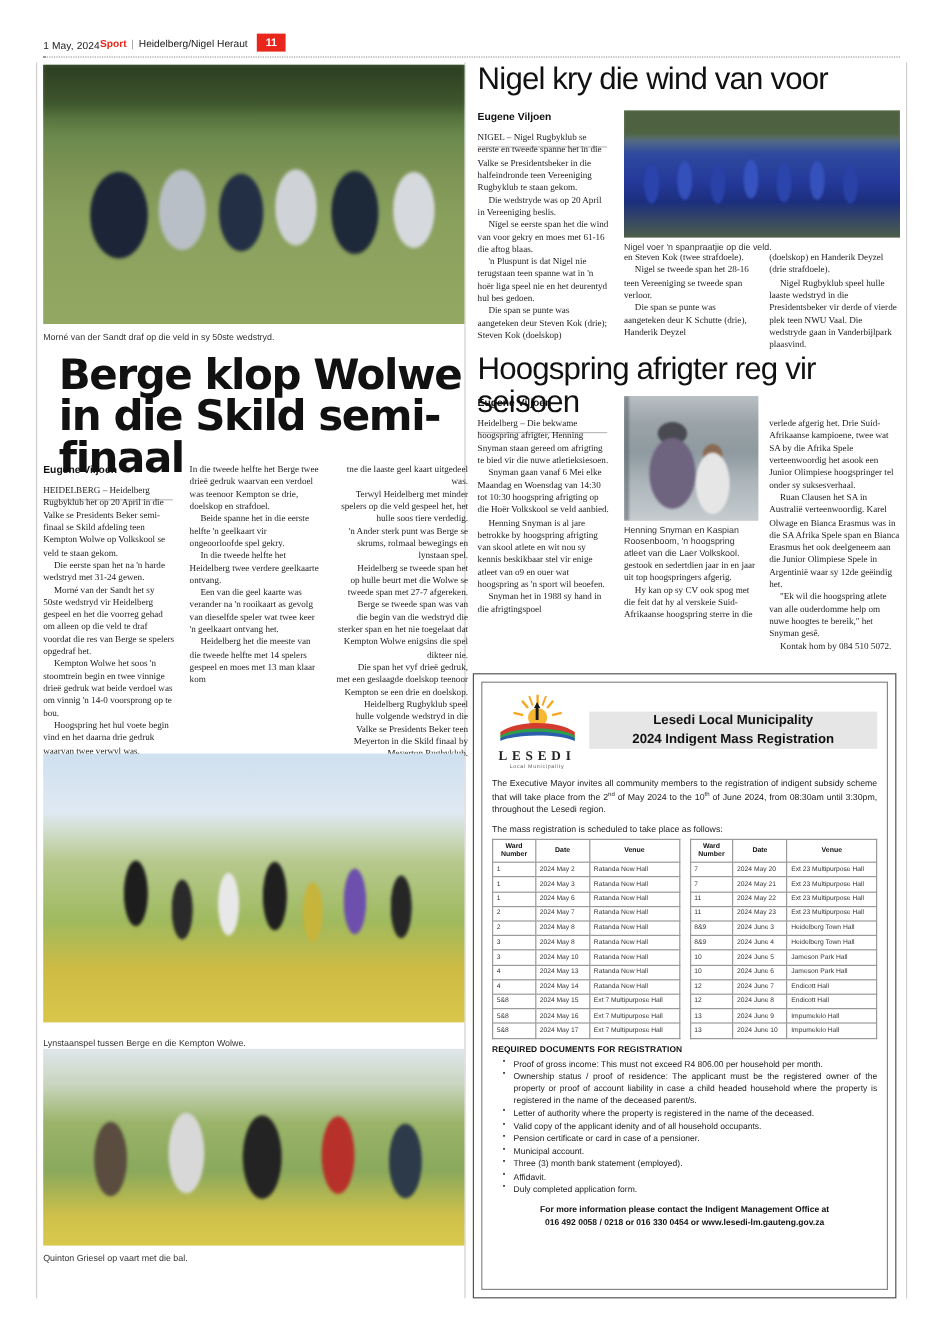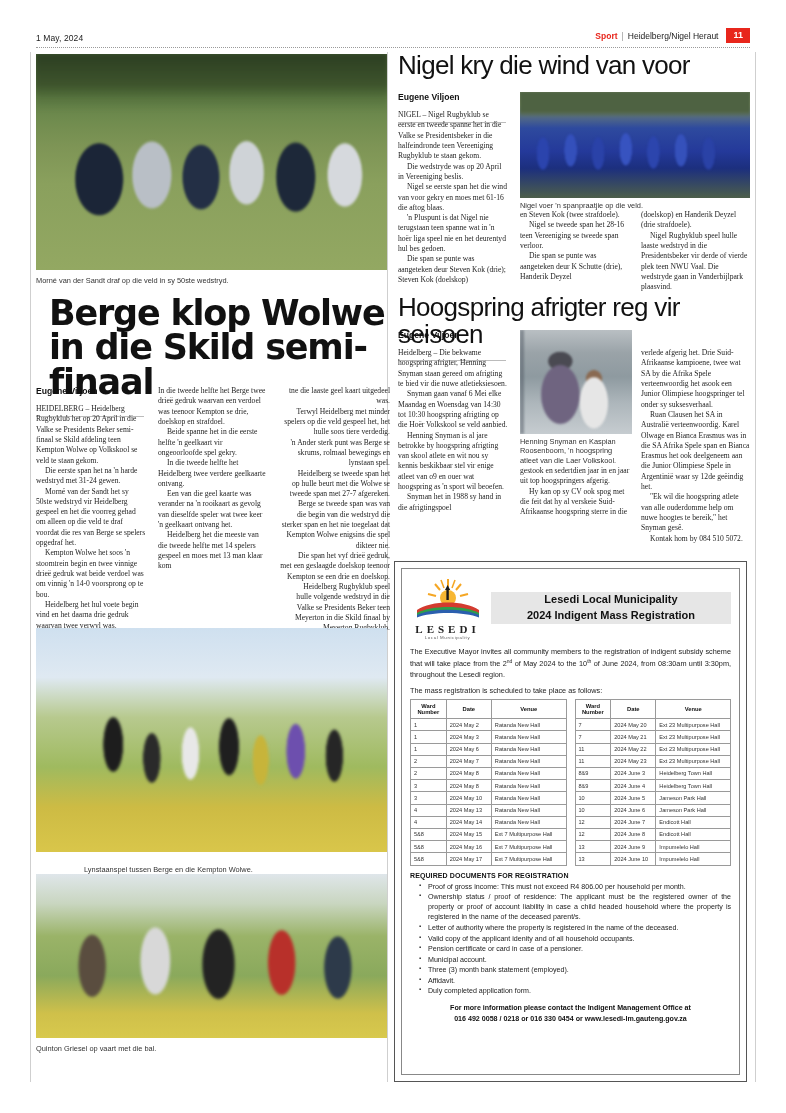--- a/index.html
+++ b/index.html
@@ -10,21 +10,21 @@
     font-family:"Liberation Sans", sans-serif;
     color:#1a1a1a;
     overflow:hidden;
     position:relative;
   }
   .page { position:relative; width:786px; height:1113px; padding:0; }
 
   
   .masthead {
     position:absolute; left:36px; top:26px; width:714px; height:22px;
-    display:flex; align-items:flex-end; justify-content:space-between;
+    display:flex; align-items:flex-end; 
     border-bottom:1px dotted #9a9a9a; padding-bottom:4px;
   }
   .mast-date { font-size:8.5px; color:#222; letter-spacing:.1px; }
   .mast-right { display:flex; align-items:center; gap:4px; font-size:8.5px; }
   .mast-sport { color:#e8261c; font-weight:bold; }
   .mast-sep { color:#999; }
   .mast-pub { color:#222; }
   .mast-pageno {
     background:#e8261c; color:#fff; font-weight:bold; font-size:9px;
     padding:2px 7px; margin-left:4px; line-height:1.2;
@@ -233,42 +233,42 @@
 
   <div class="headline-main" style="left:36px; top:296px; width:352px;">Berge klop Wolwe in die Skild semi-finaal</div>
 
   <div class="byline" style="left:36px; top:386px; width:108px;">Eugene Viljoen</div>
 
   <div class="bodytext" id="lc1" style="left:36px; top:404px; width:110px; height:222px;">
       <p class="first">HEIDELBERG – Heidelberg Rugbyklub het op 20 April in die Valke se Presidents Beker semi-finaal se Skild afdeling teen Kempton Wolwe op Volkskool se veld te staan gekom.</p>
       <p>Die eerste span het na 'n harde wedstryd met 31-24 gewen.</p>
       <p>Morné van der Sandt het sy 50ste wedstryd vir Heidelberg gespeel en het die voorreg gehad om alleen op die veld te draf voordat die res van Berge se spelers opgedraf het.</p>
       <p>Kempton Wolwe het soos 'n stoomtrein begin en twee vinnige drieë gedruk wat beide verdoel was om vinnig 'n 14-0 voorsprong op te bou.</p>
-      <p>Heidelberg het hul voete begin vind en het daarna drie gedruk waarvan twee verwyl was.</p>
+      <p>Hoogspring het hul voete begin vind en het daarna drie gedruk waarvan twee verwyl was.</p>
       <p>Heidelberg het 19-14 teen halftyd voorgeloop.</p>
     </div>
   <div class="bodytext" id="lc2" style="left:158px; top:386px; width:110px; height:240px;">
       <p class="first">In die tweede helfte het Berge twee drieë gedruk waarvan een verdoel was teenoor Kempton se drie, doelskop en strafdoel.</p>
       <p>Beide spanne het in die eerste helfte 'n geelkaart vir ongeoorloofde spel gekry.</p>
       <p>In die tweede helfte het Heidelberg twee verdere geelkaarte ontvang.</p>
       <p>Een van die geel kaarte was verander na 'n rooikaart as gevolg van dieselfde speler wat twee keer 'n geelkaart ontvang het.</p>
       <p>Heidelberg het die meeste van die tweede helfte met 14 spelers gespeel en moes met 13 man klaar kom</p>
     </div>
   <div class="bodytext" id="lc3" style="left:280px; top:386px; width:110px; height:240px;text-align:right;">
       <p class="first">tne die laaste geel kaart uitgedeel was.</p>
       <p>Terwyl Heidelberg met minder spelers op die veld gespeel het, het hulle soos tiere verdedig.</p>
       <p>'n Ander sterk punt was Berge se skrums, rolmaal bewegings en lynstaan spel.</p>
       <p>Heidelberg se tweede span het op hulle beurt met die Wolwe se tweede span met 27-7 afgereken.</p>
       <p>Berge se tweede span was van die begin van die wedstryd die sterker span en het nie toegelaat dat Kempton Wolwe enigsins die spel dikteer nie.</p>
       <p>Die span het vyf drieë gedruk, met een geslaagde doelskop teenoor Kempton se een drie en doelskop.</p>
       <p>Heidelberg Rugbyklub speel hulle volgende wedstryd in die Valke se Presidents Beker teen Meyerton in die Skild finaal by Meyerton Rugbyklub.</p>
     </div>
 
   <div class="photo ph-lineout" style="left:36px; top:628px; width:351px; height:224px;"></div>
-  <div class="caption" style="left:36px; top:865px; width:351px;margin-left:48px;">Lynstaanspel tussen Berge en die Kempton Wolwe.</div>
+  <div class="caption" style="left:36px; top:865px; width:351px;">Lynstaanspel tussen Berge en die Kempton Wolwe.</div>
 
   <div class="photo ph-quinton" style="left:36px; top:874px; width:351px; height:164px;"></div>
   <div class="caption" style="left:36px; top:1044px; width:351px;">Quinton Griesel op vaart met die bal.</div>
 
   <div class="headline-sec" style="left:398px; top:52px; width:352px;">Nigel kry die wind van voor</div>
 
   <div class="byline" style="left:398px; top:92px; width:108px;">Eugene Viljoen</div>
 
   <div class="bodytext" id="rn1" style="left:398px; top:110px; width:110px; height:180px;">
       <p class="first">NIGEL – Nigel Rugbyklub se eerste en tweede spanne het in die Valke se Presidentsbeker in die halfeindronde teen Vereeniging Rugbyklub te staan gekom.</p>

